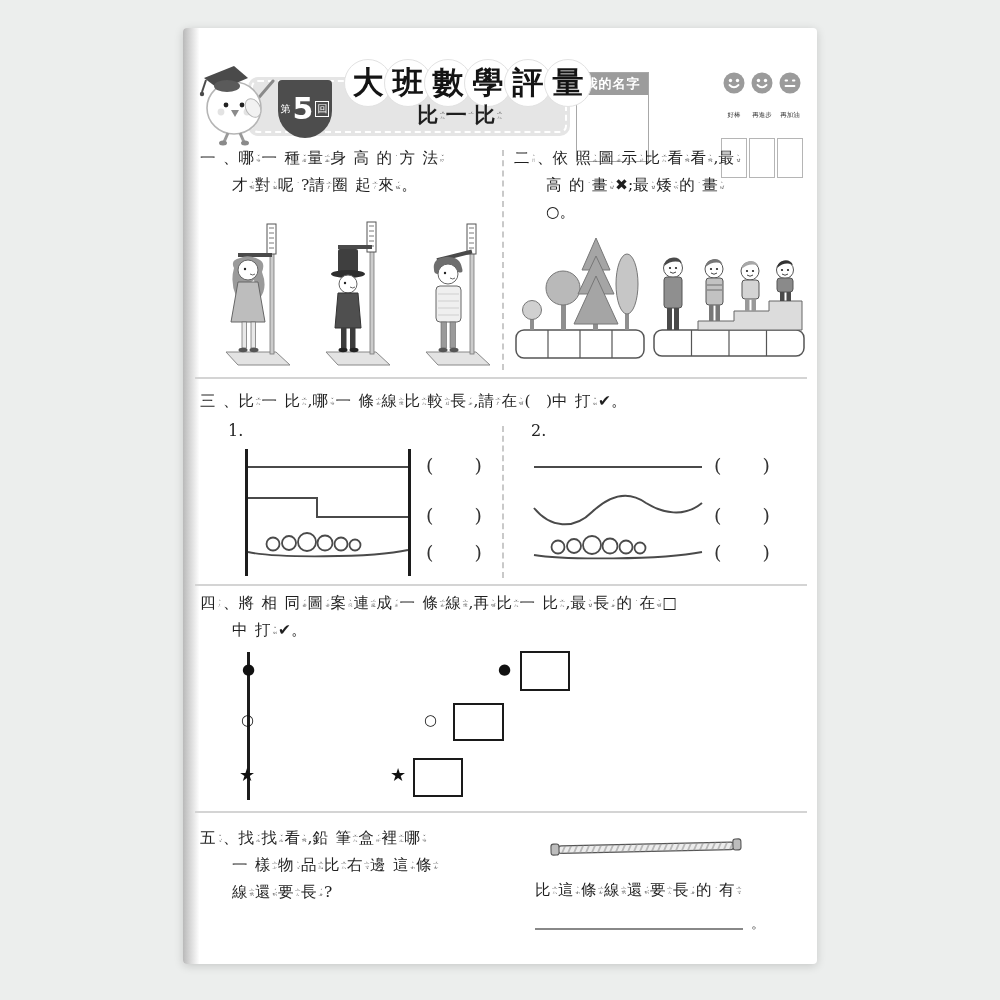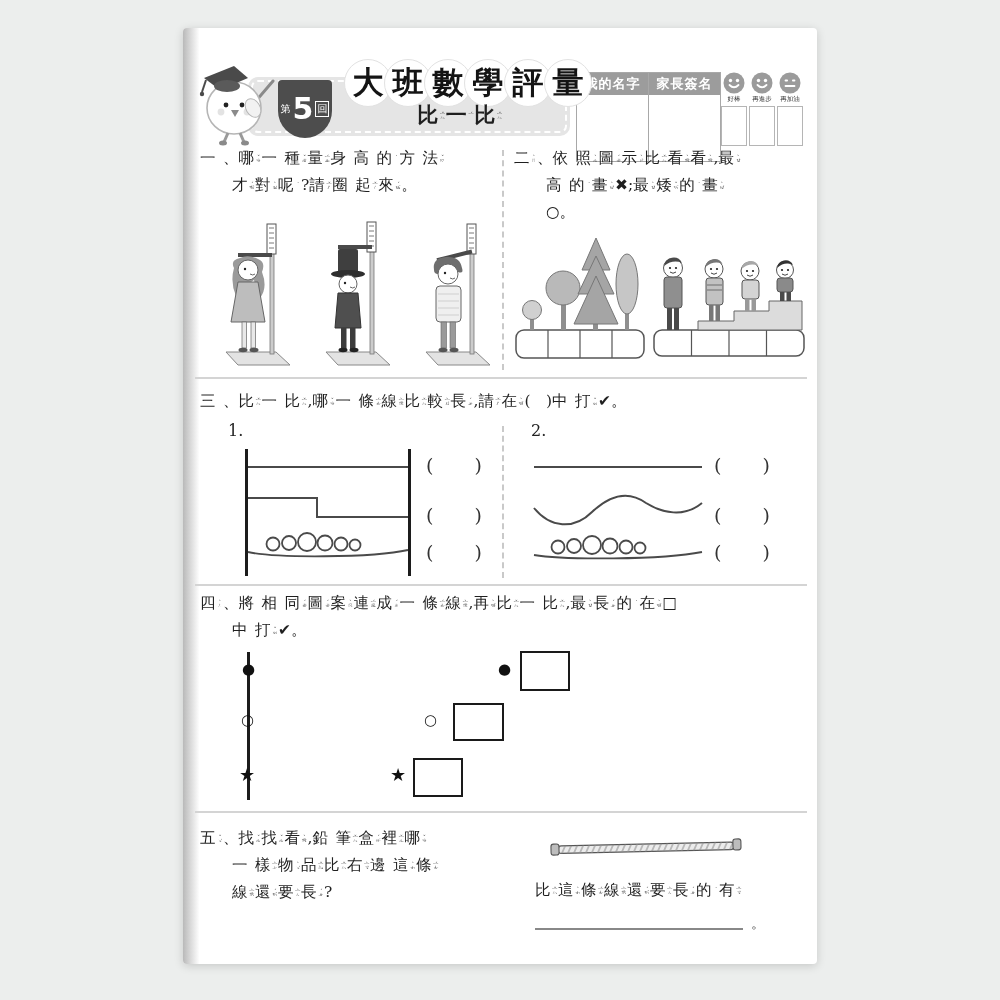--- a/index.html
+++ b/index.html
@@ -23,21 +23,21 @@
          display:flex;align-items:center;justify-content:center;font-size:31px;font-weight:bold;color:#141414;}
   .subtitle{position:absolute;left:392px;top:103px;width:136px;text-align:center;white-space:nowrap;z-index:2;}
   .subtitle .zb{font-size:21px;font-weight:bold;}
   .itable{position:absolute;left:576px;top:72px;display:flex;border:1px solid #a8a8a8;background:#fff;}
   .icol{width:71px;}
   .icol + .icol{border-left:1px solid #a8a8a8;}
   .ihead{height:22px;background:#9c9c9c;color:#fff;font-size:13px;font-weight:bold;letter-spacing:1px;
          display:flex;align-items:center;justify-content:center;}
   .icell{height:66px;background:#fff;}
   .ratings{position:absolute;left:721px;top:72px;display:flex;gap:2px;}
-  .rcol{width:26px;display:flex;flex-direction:column;align-items:center;}
+  .rcol{width:26px;display:flex;flex-direction:column;align-items:center;gap:16px;}
   .rlabel{font-size:6.5px;color:#333;margin:1px 0 2px 0;white-space:nowrap;}
   .rbox{width:26px;height:40px;background:#fff;border:1px solid #b5b5b5;box-sizing:border-box;}
   
   .hdiv{position:absolute;left:195px;width:612px;border-top:2.5px solid #d4d4d4;height:0;}
   .vdash{position:absolute;left:502px;width:0;border-left:2.5px dashed #c9c9c9;}
   
   .qblock{position:absolute;}
   .qline{display:block;height:27px;white-space:nowrap;}
   .zhc{display:inline-flex;align-items:center;height:24px;vertical-align:bottom;}
   .zb{font-size:15.5px;color:#1f1f1f;font-family:"DejaVu Serif","Liberation Serif",serif;}
@@ -105,24 +105,20 @@
         <span class="zb">一</span>
         <span class="zr">ㄧˊ</span>
       </span><span class="zhc">
         <span class="zb">比</span>
         <span class="zr">ㄅㄧˇ</span>
       </span></div>
 
   <div class="itable">
     <div class="icol">
       <div class="ihead">我的名字</div>
-      <div class="icell"></div>
-    </div>
-    <div class="icol">
-      <div class="ihead">家長簽名</div>
       <div class="icell"></div>
     </div>
   </div>
 
   <div class="ratings">
     <div class="rcol">
       <svg width="22" height="22" viewBox="0 0 22 22">
         <circle cx="11" cy="11" r="10.5" fill="#9b9b9b"></circle>
         <circle cx="7.5" cy="8.5" r="1.7" fill="#fff"></circle>
           <circle cx="14.5" cy="8.5" r="1.7" fill="#fff"></circle>

